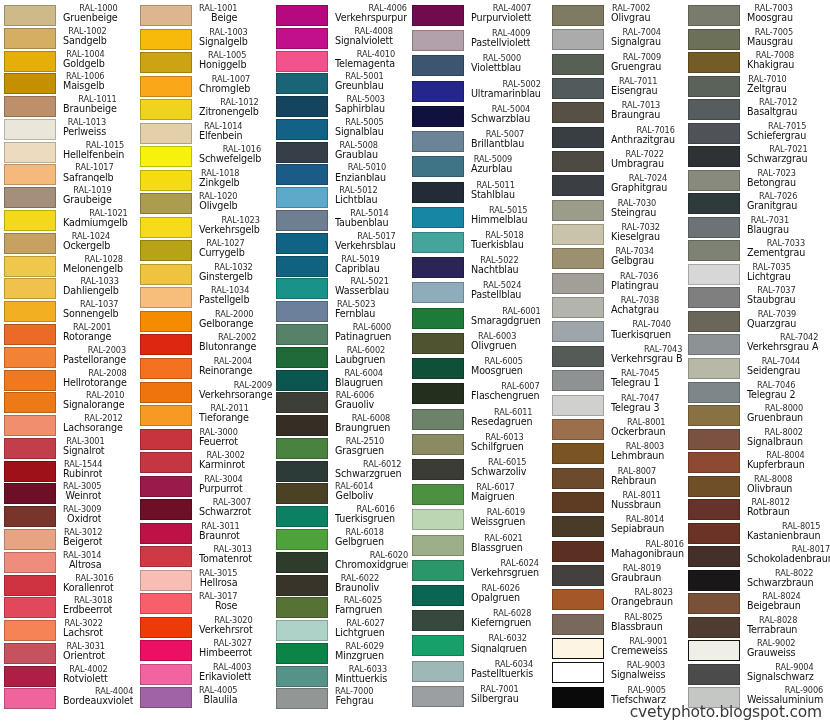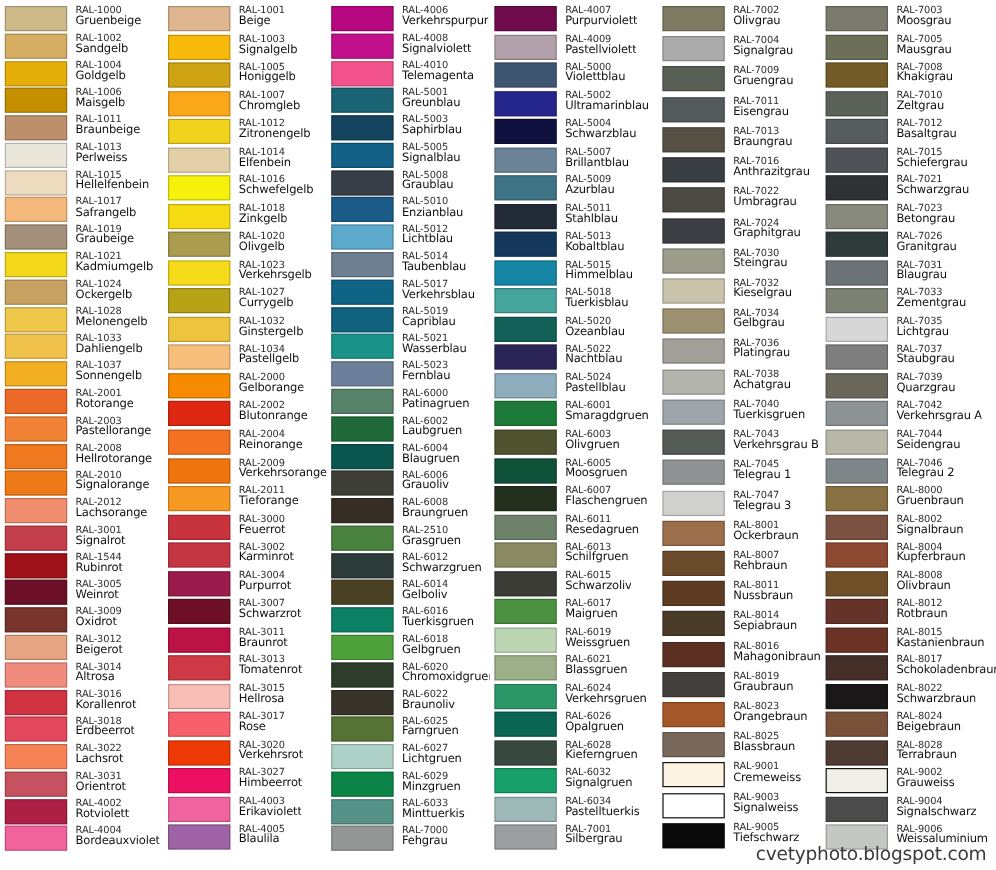--- a/index.html
+++ b/index.html
@@ -18,20 +18,21 @@
     display: flex;
     width: 830px;
     height: 710px;
     padding: 4px 0 0 0;
     box-sizing: border-box;
   }
   .column {
     display: flex;
     flex-direction: column;
     box-sizing: border-box;
+    text-align: right;
   }
   .col-0 { width: 136px; }
   .col-1 { width: 136px; }
   .col-2 { width: 136px; }
   .col-3 { width: 140px; }
   .col-4 { width: 136px; }
   .col-5 { width: 146px; }
 
   .swatch-row {
     display: flex;
@@ -787,48 +788,34 @@
         </div>
       </div>
       <div class="swatch-row">
         <div class="chip" style="background-color: rgb(35, 43, 56);"></div>
         <div class="labels">
           <span class="code">RAL-5011</span>
           <span class="name">Stahlblau</span>
         </div>
       </div>
       <div class="swatch-row">
-        <div class="chip" style="background-color: rgb(19, 56, 92);"></div>
-        <div class="labels">
-          <span class="code">RAL-5013</span>
-          <span class="name">Kobaltblau</span>
-        </div>
-      </div>
-      <div class="swatch-row">
         <div class="chip" style="background-color: rgb(21, 134, 164);"></div>
         <div class="labels">
           <span class="code">RAL-5015</span>
           <span class="name">Himmelblau</span>
         </div>
       </div>
       <div class="swatch-row">
         <div class="chip" style="background-color: rgb(69, 164, 156);"></div>
         <div class="labels">
           <span class="code">RAL-5018</span>
           <span class="name">Tuerkisblau</span>
         </div>
       </div>
       <div class="swatch-row">
-        <div class="chip" style="background-color: rgb(18, 96, 88);"></div>
-        <div class="labels">
-          <span class="code">RAL-5020</span>
-          <span class="name">Ozeanblau</span>
-        </div>
-      </div>
-      <div class="swatch-row">
         <div class="chip" style="background-color: rgb(43, 36, 87);"></div>
         <div class="labels">
           <span class="code">RAL-5022</span>
           <span class="name">Nachtblau</span>
         </div>
       </div>
       <div class="swatch-row">
         <div class="chip" style="background-color: rgb(142, 173, 188);"></div>
         <div class="labels">
           <span class="code">RAL-5024</span>
@@ -1066,20 +1053,27 @@
         <div class="labels">
           <span class="code">RAL-7047</span>
           <span class="name">Telegrau 3</span>
         </div>
       </div>
       <div class="swatch-row">
         <div class="chip" style="background-color: rgb(155, 110, 76);"></div>
         <div class="labels">
           <span class="code">RAL-8001</span>
           <span class="name">Ockerbraun</span>
+        </div>
+      </div>
+      <div class="swatch-row">
+        <div class="chip" style="background-color: rgb(122, 84, 35);"></div>
+        <div class="labels">
+          <span class="code">RAL-8003</span>
+          <span class="name">Lehmbraun</span>
         </div>
       </div>
       <div class="swatch-row">
         <div class="chip" style="background-color: rgb(108, 75, 45);"></div>
         <div class="labels">
           <span class="code">RAL-8007</span>
           <span class="name">Rehbraun</span>
         </div>
       </div>
       <div class="swatch-row">

